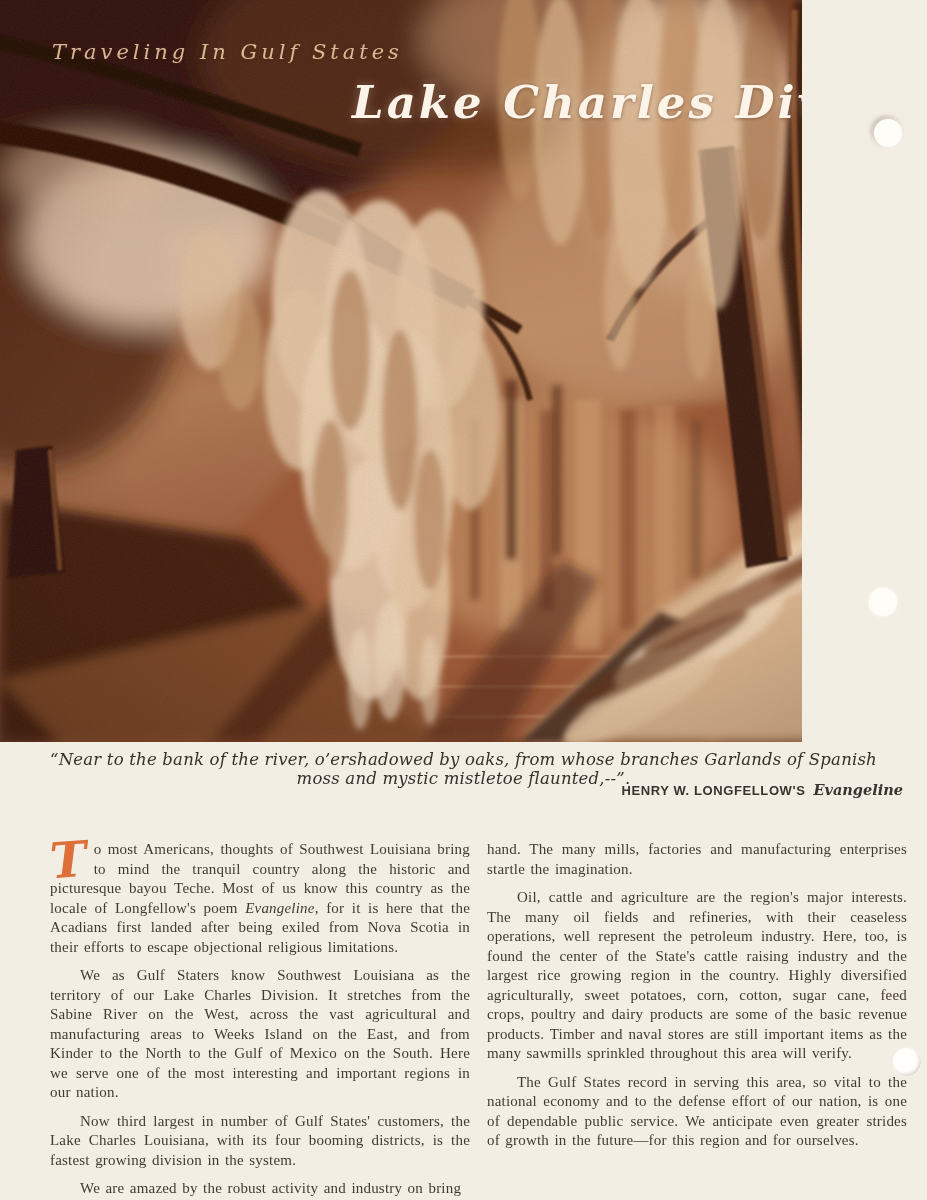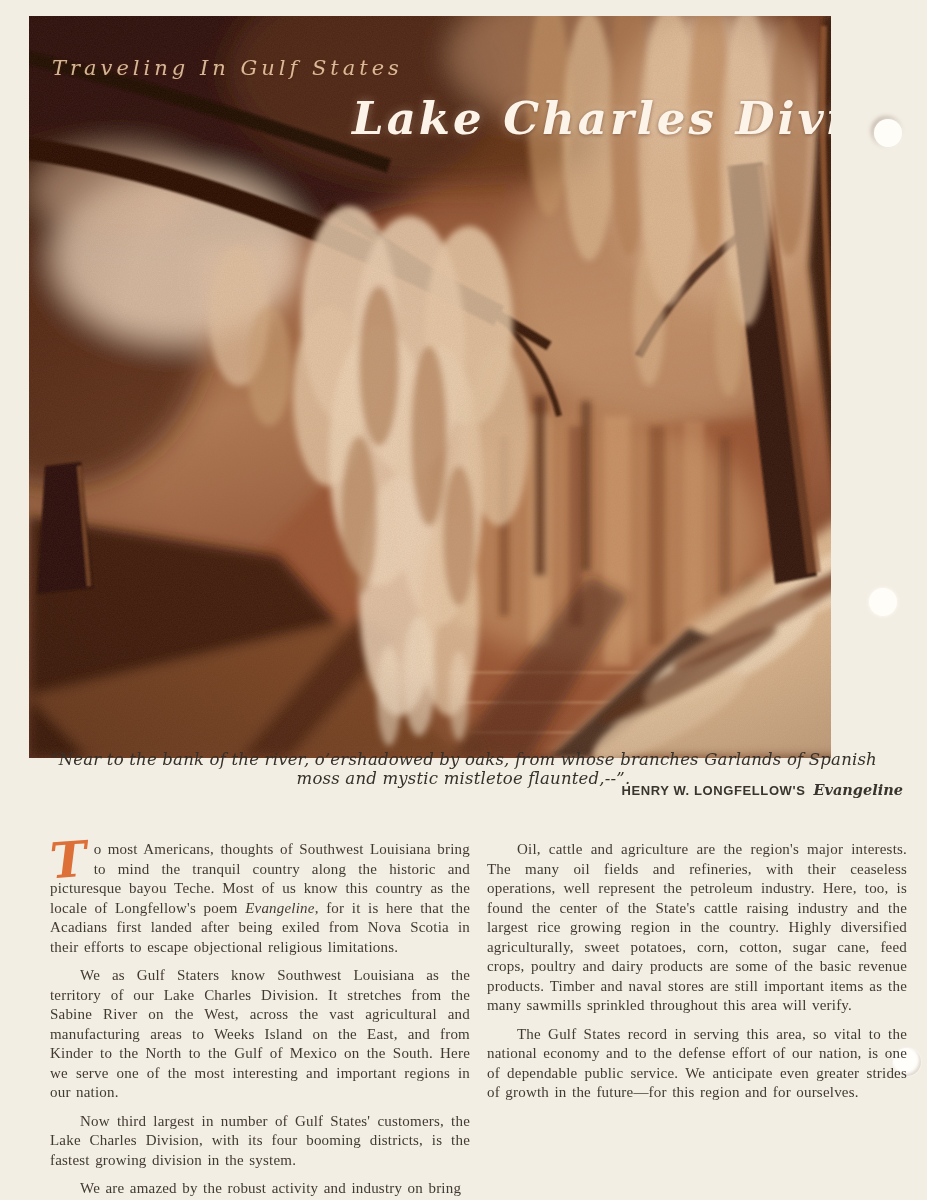--- a/index.html
+++ b/index.html
@@ -6,21 +6,21 @@
   .page{
     position:relative;
     width:927px;height:1200px;
     background:#f3eee4;
     overflow:hidden;
     font-family:"Liberation Serif","DejaVu Serif",serif;
     color:#403831;
   }
   
   .photo{
-    position:absolute;left:0;top:16px;width:802px;height:742px;overflow:hidden;padding-left:29px;
+    position:absolute;left:0;top:0;width:802px;height:742px;overflow:hidden;
   }
   .photo svg{display:block;}
   .overlay-kicker{
     position:absolute;left:52px;top:40px;
     font-family:"DejaVu Serif",serif;font-style:italic;
     font-size:21px;letter-spacing:4px;
     color:#f2d3ae;opacity:.85;
     text-shadow:0 0 3px rgba(90,40,15,.7);
     white-space:nowrap;
   }
@@ -258,22 +258,23 @@
   <div class="quote">“Near to the bank of the river, o’ershadowed by oaks, from whose branches Garlands of Spanish moss and mystic mistletoe flaunted,--”.</div>
   <div class="attrib">
     <span class="name">HENRY W. LONGFELLOW'S</span>
     <span class="work">Evangeline</span>
   </div>
 
   <div class="article">
     <div class="col">
       <p><span class="dropcap">T</span><span>o most Americans, thoughts of Southwest Louisiana bring to mind the tranquil country along the historic and picturesque bayou Teche.  Most of us know this country as the locale of Longfellow's poem </span><i>Evangeline</i><span>, for it is here that the Acadians first landed after being exiled from Nova Scotia in their efforts to escape objectional religious limitations.</span></p>
       <p class="ind">We as Gulf Staters know Southwest Louisiana as the territory of our Lake Charles Division.  It stretches from the Sabine River on the West, across the vast agricultural and manufacturing areas to Weeks Island on the East, and from Kinder to the North to the Gulf of Mexico on the South.  Here we serve one of the most interesting and important regions in our nation.</p>
-      <p class="ind">Now third largest in number of Gulf States' customers, the Lake Charles Division, with its four booming districts, is the fastest growing division in the system.</p>
+      <p class="ind">Now third largest in number of Gulf States' customers, the Lake Charles Louisiana, with its four booming districts, is the fastest growing division in the system.</p>
       <p class="ind">We are amazed by the robust activity and industry on bring</p>
     </div>
     <div class="col">
+      <p>hand.  The many mills, factories and manufacturing enterprises startle the imagination.</p>
       <p class="ind">Oil, cattle and agriculture are the region's major interests. The many oil fields and refineries, with their ceaseless operations, well represent the petroleum industry.  Here, too, is found the center of the State's cattle raising industry and the largest rice growing region in the country.  Highly diversified agriculturally, sweet potatoes, corn, cotton, sugar cane, feed crops, poultry and dairy products are some of the basic revenue products.  Timber and naval stores are still important items as the many sawmills sprinkled throughout this area will verify.</p>
       <p class="ind">The Gulf States record in serving this area, so vital to the national economy and to the defense effort of our nation, is one of dependable public service.  We anticipate even greater strides of growth in the future—for this region and for ourselves.</p>
     </div>
   </div>
 
 </div>
 
 </body></html>

